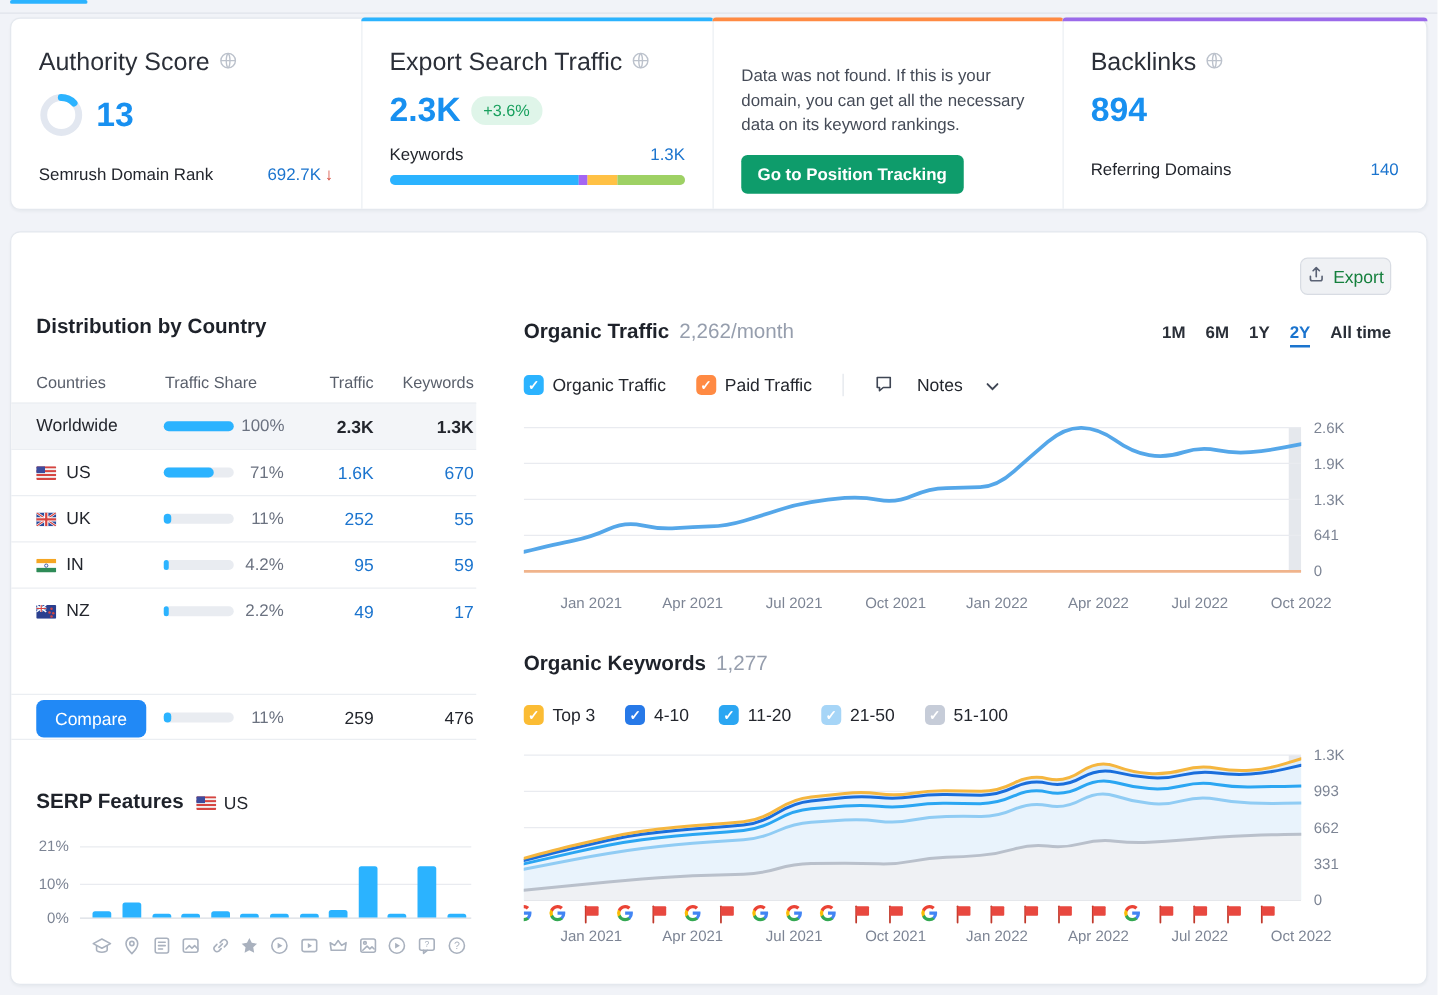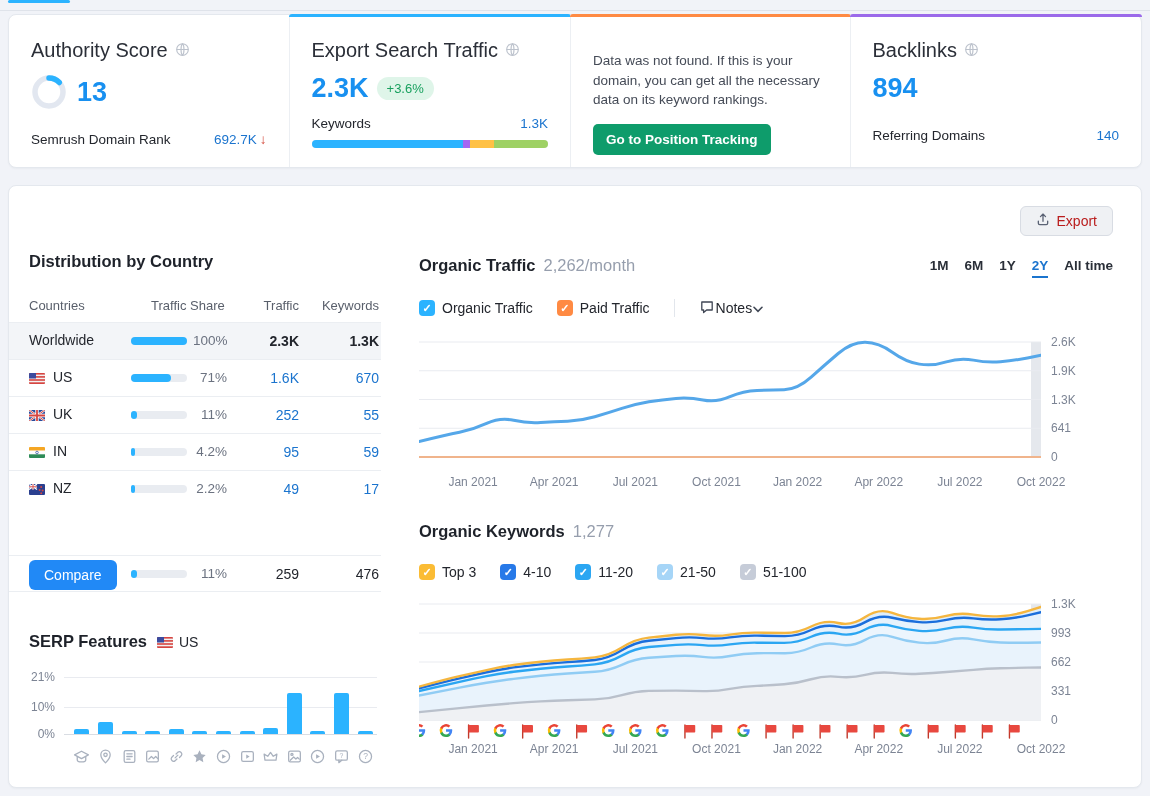--- a/index.html
+++ b/index.html
@@ -34,30 +34,30 @@
   
   .panel { position:absolute; left:8px; top:185px; width:1134px; height:603px; background:#fff;
     border:1px solid #E4E8EE; border-radius:8px; box-shadow:0 1px 2px rgba(30,40,60,.04); }
 
   .toggle-group { position:absolute; left:20px; top:20px; display:flex; border-radius:8px; overflow:hidden; border:1px solid #C9CEDA; }
   .toggle-btn { font-family:inherit; font-size:14px; padding:5px 14px; background:#fff; border:none; cursor:pointer; color:#23262D; }
   .toggle-btn + .toggle-btn { border-left:1px solid #C9CEDA; }
   .toggle-btn.selected { background:#CDE9FF; box-shadow:inset 0 0 0 1px #54ACF0; border-radius:7px; }
 
   .export-btn { position:absolute; right:28px; top:20px; height:30px; display:flex; align-items:center; gap:7px;
-    background:#EFF1F4; border:1px solid #D8DCE3; border-radius:6px; padding:0 15px; font-size:14px; color:#b91c1c; cursor:pointer; font-family:inherit; }
+    background:#EFF1F4; border:1px solid #D8DCE3; border-radius:6px; padding:0 5px; font-size:14px; color:#15803d; cursor:pointer; font-family:inherit; }
 
   .section-heading { font-size:16.5px; font-weight:bold; color:#1E222A; }
   .sub-val { font-weight:normal; color:#969EAD; margin-left:8px; }
 
   
   .dist-heading { position:absolute; left:20px; top:66px; }
   .dist-header { position:absolute; left:0; top:112px; width:372px; height:20px; font-size:13px; color:#595F6B; }
   .dist-header .c-name { position:absolute; left:20px; }
-  .dist-header .c-share { position:absolute; left:142px;text-align:right; }
+  .dist-header .c-share { position:absolute; left:123px;text-align:right; }
   .dist-header .c-traffic { position:absolute; right:82px; }
   .dist-header .c-kw { position:absolute; right:2px; }
   .dist-rows { position:absolute; left:0; top:136px; width:372px; }
   .dist-row { position:relative; height:37px; border-top:1px solid #EBEEF2; }
   .dist-row.highlight { background:#F3F5F8; }
   .dist-row:last-child { border-bottom:1px solid #EBEEF2;margin-top:48px; }
   .dist-row .r-name { position:absolute; left:20px; top:9px; font-size:14px; display:flex; align-items:center; gap:8px; }
   .dist-row .r-bar { position:absolute; left:122px; top:14px; width:56px; height:8px; background:#E9ECF1; border-radius:4px; }
   .dist-row .r-bar > span { position:absolute; left:0; top:0; height:8px; background:#2BB3FF; border-radius:4px; }
   .dist-row .r-share { position:absolute; left:184px; width:34px; top:10px; text-align:right; font-size:13.5px; color:#6B7280; }
@@ -81,21 +81,21 @@
   
   .ot-heading { position:absolute; left:410px; top:70px; }
   .ranges { position:absolute; right:28px; top:72px; display:flex; gap:16px; font-size:13.5px; font-weight:bold; color:#2A2F38; }
   .range-item { cursor:pointer; padding-bottom:3px; }
   .range-item.selected { color:#1B74CE; border-bottom:2px solid #1B74CE; }
 
   .legend-row { position:absolute; display:flex; align-items:center; gap:24px; height:20px; }
   .legend-item { display:flex; align-items:center; gap:7px; font-size:14px; cursor:pointer; }
   .cbox { width:16px; height:16px; border-radius:4px; color:#fff; font-size:11px; font-weight:bold; display:flex; align-items:center; justify-content:center; }
   .legend-divider { width:1px; height:18px; background:#E2E6EC; }
-  .notes-item { display:flex; align-items:center; gap:1px; font-size:14px; cursor:pointer; color:#23262D; }
+  .notes-item { display:flex; align-items:center; gap:19px; font-size:14px; cursor:pointer; color:#23262D; }
 
   .chart-svg { position:absolute; left:410px; }
   .y-labels span { position:absolute; left:1042px; font-size:12px; color:#7C8494; height:14px; line-height:14px; }
   .x-labels span { position:absolute; width:70px; text-align:center; font-size:12px; color:#7C8494; }
 
   .kw-heading { position:absolute; left:410px; top:336px; }
 
   .flag-svg { display:inline-block; vertical-align:middle; border-radius:1px; }
 </style>
 </head>

